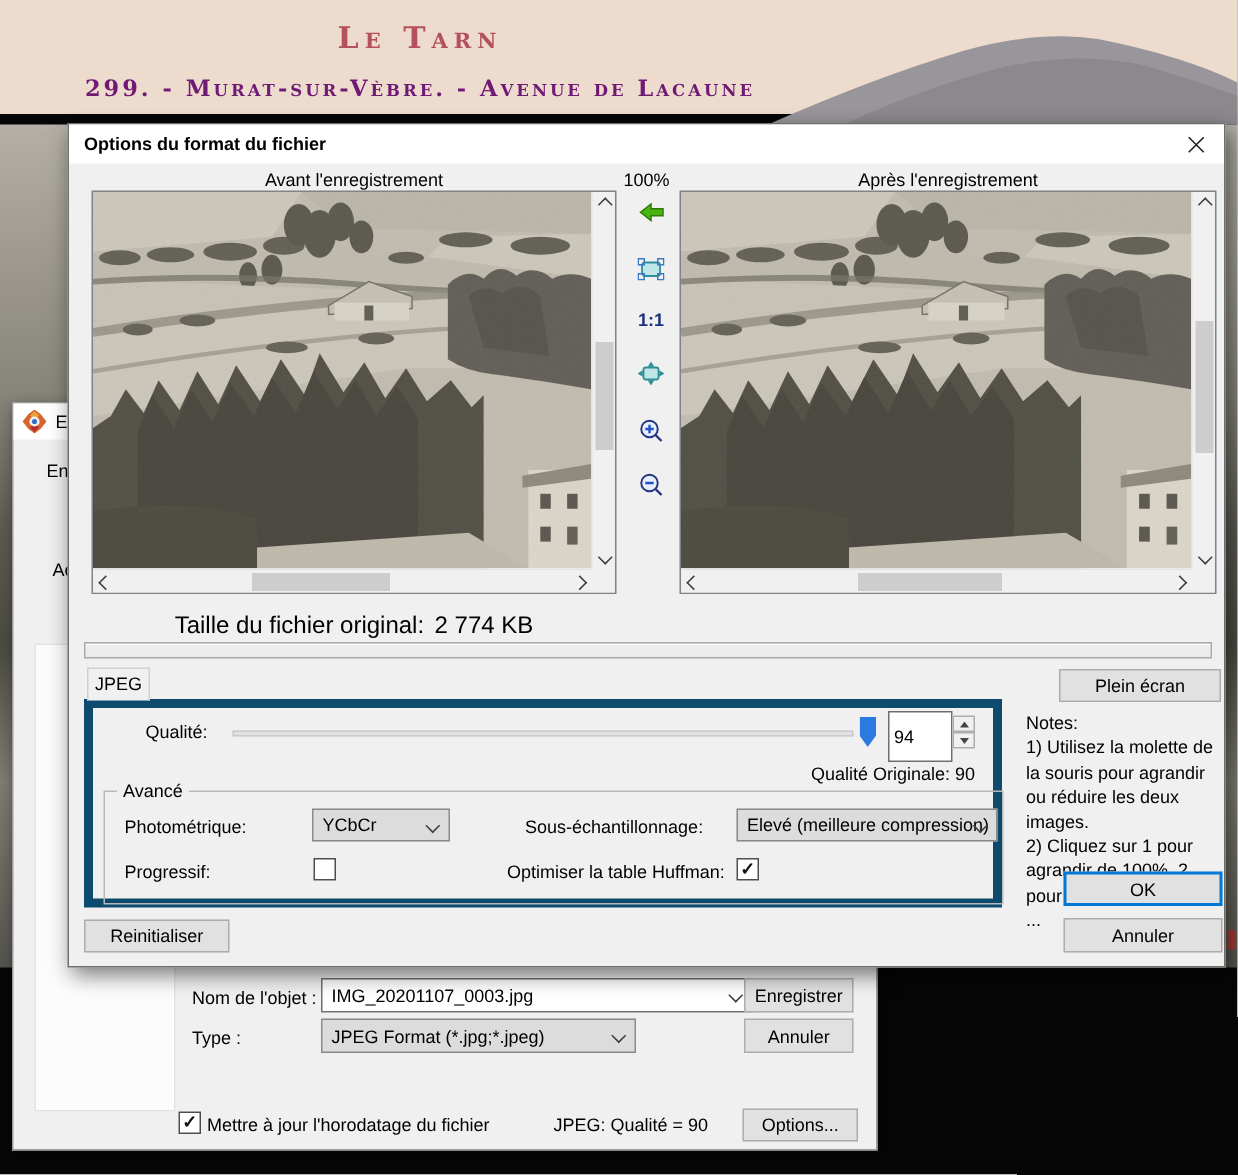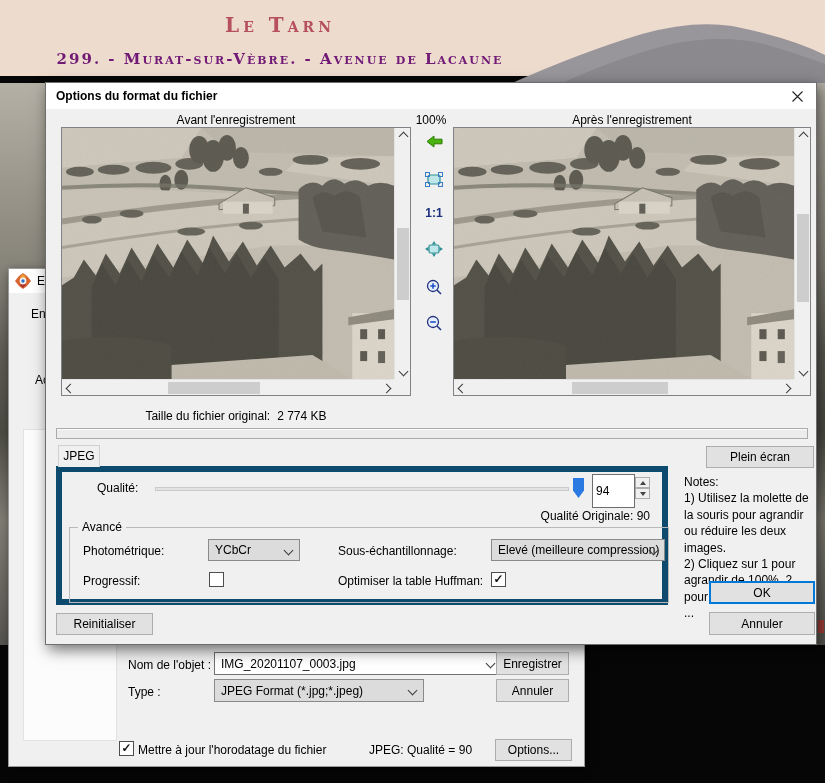--- a/index.html
+++ b/index.html
@@ -49,21 +49,21 @@
   .preview .img svg{width:100%;height:100%;display:block;}
   .vsb{position:absolute;right:0;top:0;bottom:16px;width:16px;background:#f0f0f0;border-left:1px solid #e3e3e3;box-sizing:border-box;}
   .hsb{position:absolute;left:0;right:16px;bottom:0;height:16px;background:#f0f0f0;border-top:1px solid #e3e3e3;box-sizing:border-box;}
   .sb-arrow{position:absolute;width:16px;height:16px;display:flex;align-items:center;justify-content:center;}
   .vsb .thumb{position:absolute;left:2px;width:12px;background:#cdcdcd;}
   .hsb .thumb{position:absolute;top:2px;height:12px;background:#cdcdcd;}
   .corner{position:absolute;right:0;bottom:0;width:16px;height:16px;background:#f0f0f0;}
   .midbar{position:absolute;left:374px;top:96px;width:28px;}
   .tool{position:absolute;left:0;width:28px;height:24px;display:flex;align-items:center;justify-content:center;}
   .one2one{font-weight:bold;font-size:12px;color:#1c2f7d;}
-  .size-label{position:absolute;top:326px;height:16px;text-align:center;font-size:12px;}
+  .size-label{position:absolute;top:326px;height:16px;text-align:center;font-size:16px;}
   .size-label .v{margin-left:7px;}
   .progressbar{position:absolute;left:10px;top:345px;width:752px;height:11px;background:#ececec;
     border:1px solid #aaa;box-sizing:border-box;box-shadow:inset 0 1px 1px rgba(255,255,255,.9);}
   .tab{position:absolute;left:12px;top:362px;width:42px;height:22px;background:#f0f0f0;
     border:1px solid #d0d0d0;border-bottom:none;z-index:2;text-align:center;line-height:21px;font-size:12px;box-sizing:border-box;}
   .tabpanel{position:absolute;left:10px;top:383px;width:612px;height:139px;border:6px solid #0c4a6e;box-sizing:border-box;}
   .slider-track{position:absolute;left:93px;top:15px;width:414px;height:4px;background:#e2e2e2;border:1px solid #cacaca;box-sizing:border-box;}
   .slider-thumb{position:absolute;left:511px;top:6px;width:11px;height:20px;background:#2a7ae2;
     clip-path:polygon(0 0,100% 0,100% 62%,50% 100%,0 62%);}
   .spin-input{position:absolute;left:530px;top:2px;width:43px;height:22px;border:1px solid #6e6e6e;
@@ -343,21 +343,21 @@
       </div>
       <div class="orig-quality">Qualité Originale: 90</div>
 
       <div class="group">
         <span class="legend">Avancé</span>
         <div class="lbl" style="left:13px;top:16px;">Photométrique:</div>
         <div class="combo" style="left:138px;top:11px;width:92px;height:22px;">
           <span>YCbCr</span>
           <span class="chev"></span>
         </div>
-        <div class="lbl" style="left:268px;top:16px;">Sous-échantillonnage:</div>
+        <div class="lbl" style="left:280px;top:16px;">Sous-échantillonnage:</div>
         <div class="combo" style="left:421px;top:11px;width:174px;height:22px;">
           <span>Elevé (meilleure compression)</span>
           <span class="chev"></span>
         </div>
         <div class="lbl" style="left:13px;top:46px;">Progressif:</div>
         <div class="checkbox" style="left:139px;top:44px;"></div>
         <div class="lbl" style="left:268px;top:46px;">Optimiser la table Huffman:</div>
         <div class="checkbox" style="left:421px;top:44px;">
           <span>✓</span>
         </div>

